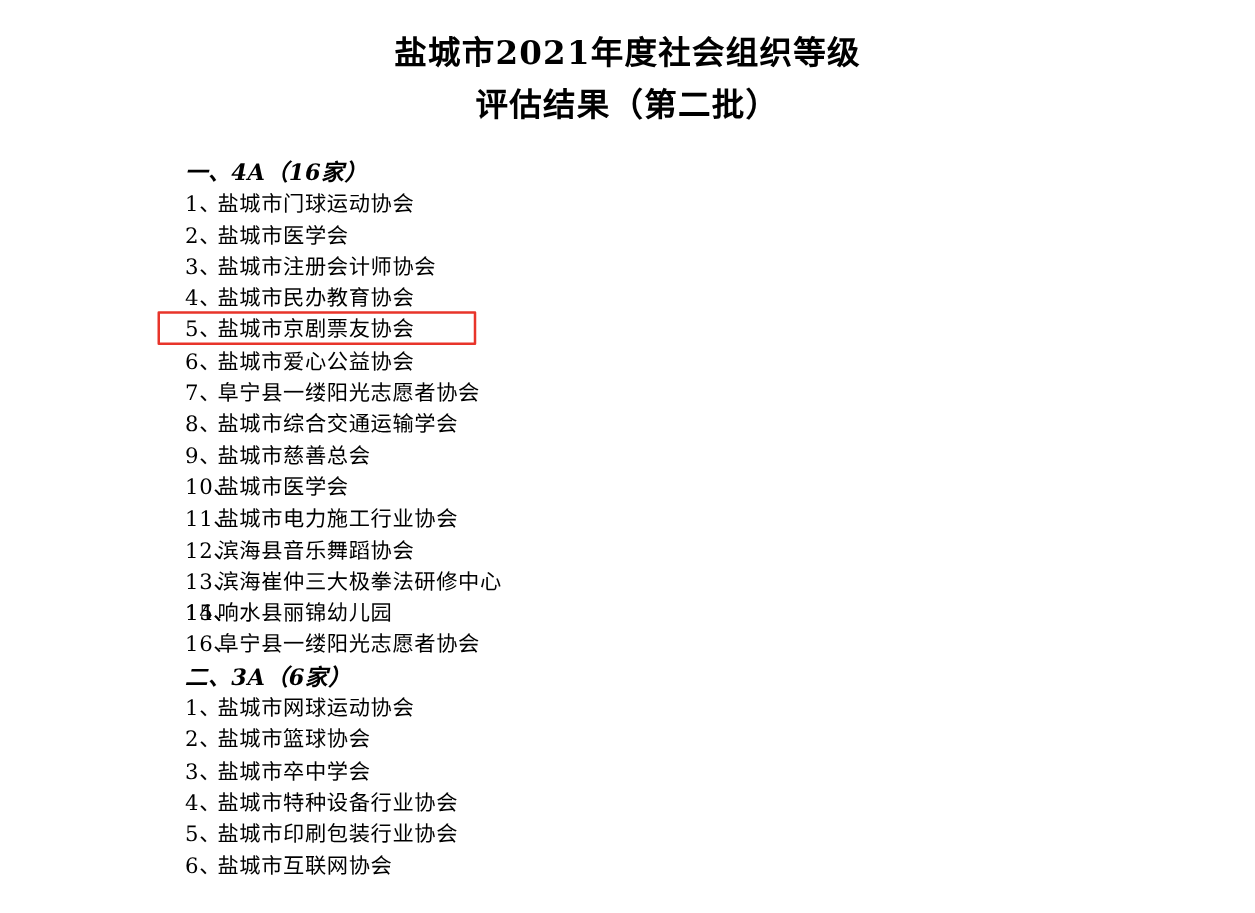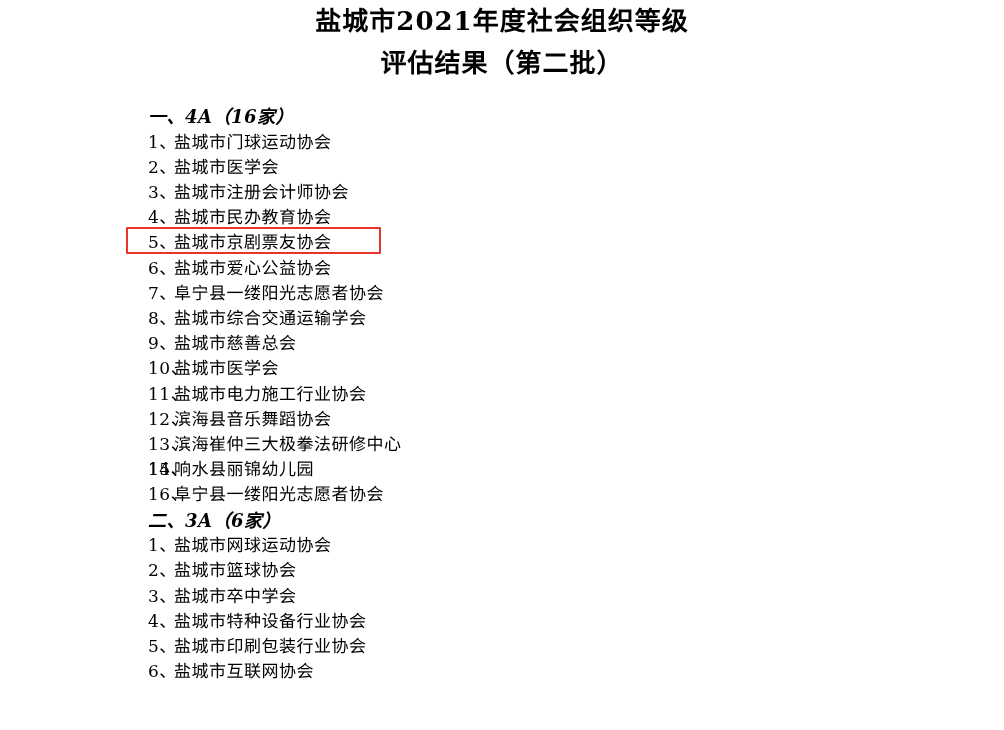--- a/index.html
+++ b/index.html
@@ -21,20 +21,21 @@
     box-sizing: border-box;
   }
   .doc-title {
     text-align: center;
     font-family: "DejaVu Serif", "Liberation Serif", serif;
     font-weight: bold;
     font-size: 26px;
     line-height: 42px;
     letter-spacing: 1px;
     color: #000;
+    padding-top: 22px;
   }
   .doc-title .line2 {
     display: block;
   }
   .body-block {
     margin-top: 20px;
     padding-left: 148px;
     padding-right: 40px;
   }
   .section-heading {

